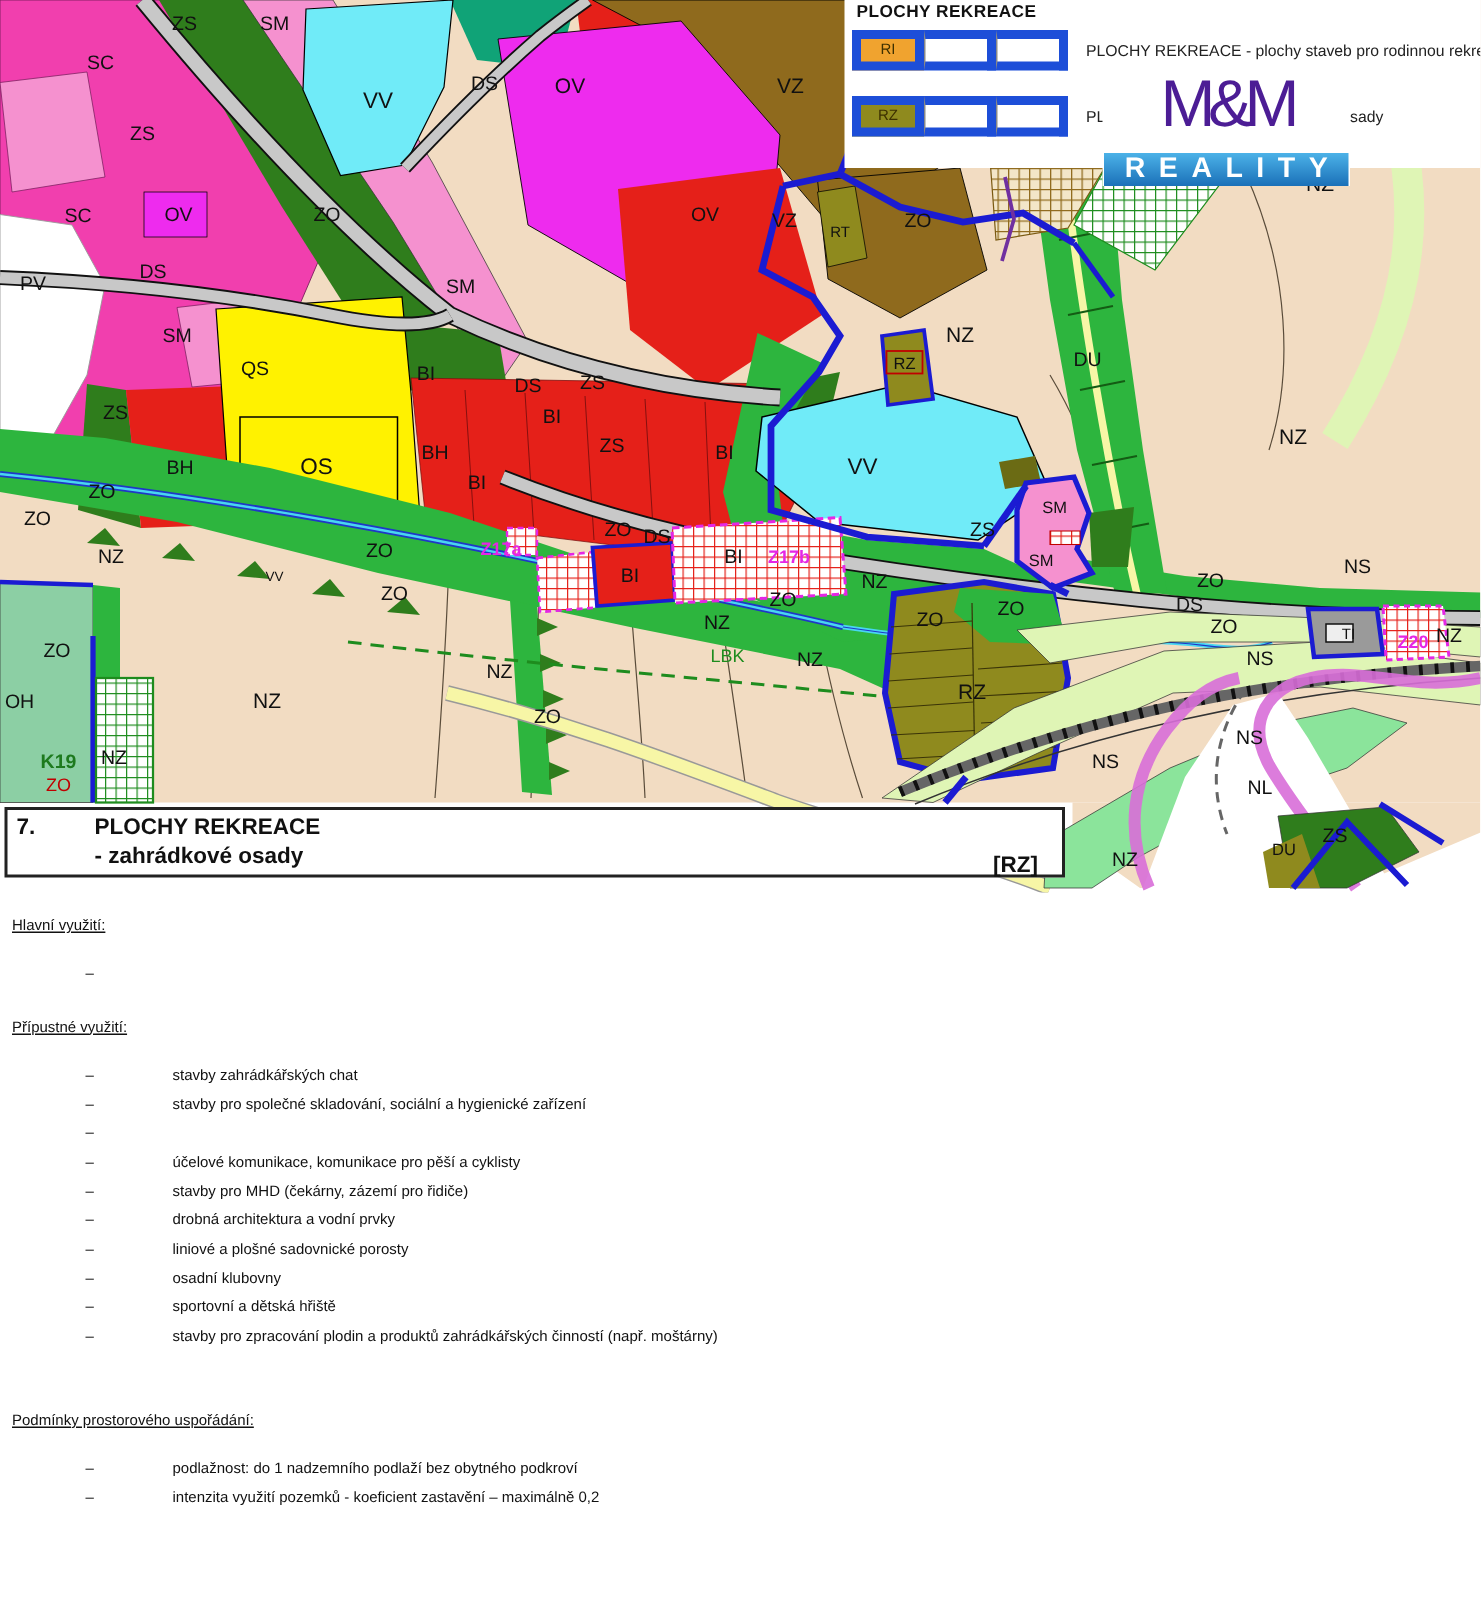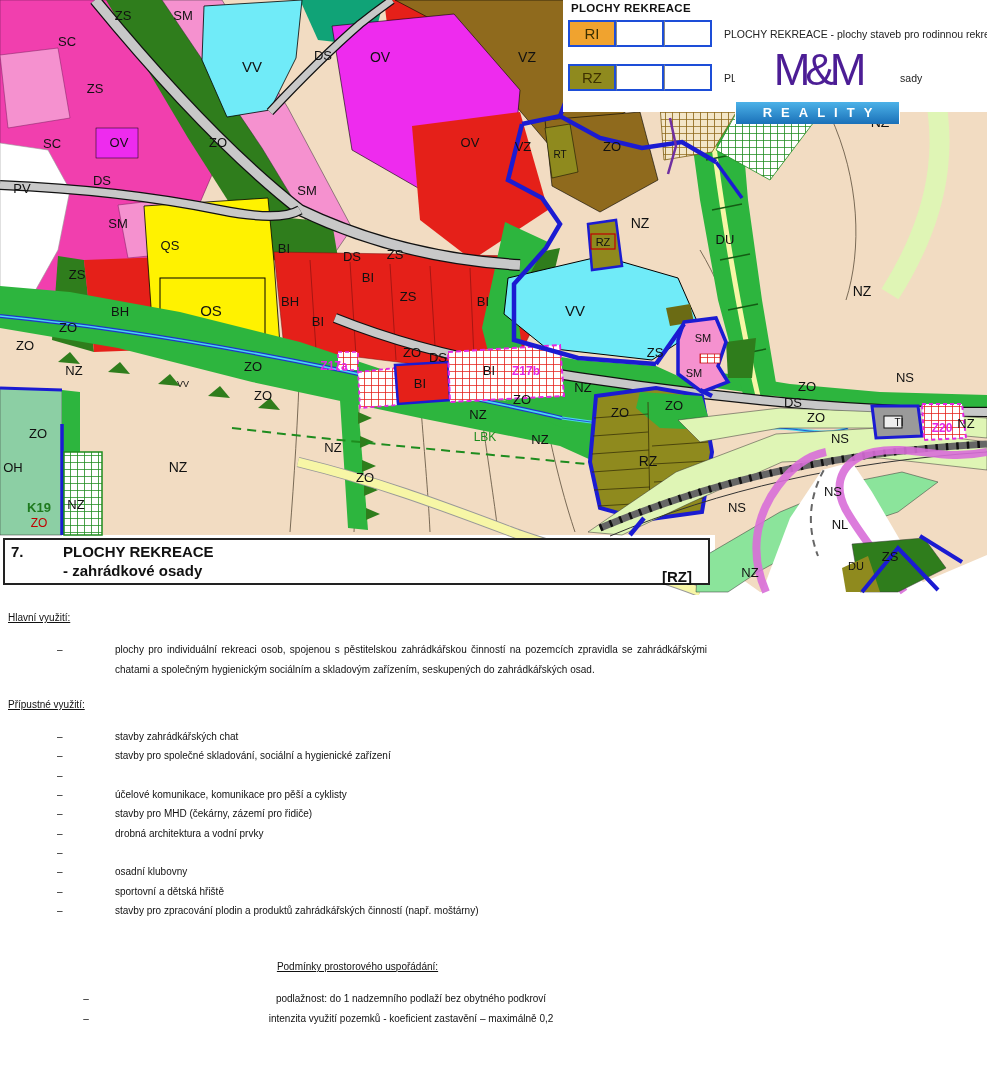--- a/index.html
+++ b/index.html
@@ -4,42 +4,42 @@
 <style>
   html,body{margin:0;padding:0;background:#fff;}
   #page{position:relative;width:987px;height:1080px;background:#fff;overflow:hidden;
         font-family:"Liberation Sans",sans-serif;color:#111;}
   #map-wrap{position:absolute;left:0;top:0;width:987px;height:595px;}
   svg text{font-family:"Liberation Sans",sans-serif;}
   
   #legend{position:absolute;left:563px;top:0;width:424px;height:112px;background:#fff;}
   #legend .ltitle{position:absolute;left:8px;top:2px;font-size:11.5px;font-weight:bold;letter-spacing:.3px;}
   .lrow{position:absolute;left:5px;height:27px;display:flex;}
-  .lrow .cell{width:48px;height:27px;border:2px solid #1d4ed8;box-sizing:border-box;
+  .lrow .cell{width:48px;height:27px;border:6px solid #1d4ed8;box-sizing:border-box;
               display:flex;align-items:center;justify-content:center;
-              font-size:15px;color:#3d3000;background:#fff;}
+              font-size:10px;color:#3d3000;background:#fff;}
   .lrow .cell + .cell{border-left:1px solid #888;}
   .lrow .desc{font-size:10.5px;color:#222;margin-left:12px;align-self:center;white-space:nowrap;}
   
   #logo{position:absolute;left:735px;top:40px;width:165px;height:84px;background:#fff;text-align:center;}
   #logo .mm{font-size:44px;font-weight:400;color:#4c1d95;letter-spacing:-5px;line-height:60px;}
   #logo .bar{position:absolute;left:1px;right:1px;bottom:0;height:22px;
              background:linear-gradient(#4cb2e8,#1a70b8);color:#fff;font-weight:bold;
-             font-size:13px;letter-spacing:9px;line-height:22px;text-indent:9px;}
+             font-size:19px;letter-spacing:9px;line-height:22px;text-indent:9px;}
   
   #doc-box{position:absolute;left:3px;top:538px;width:703px;height:43px;border:2px solid #222;
            background:#fff;font-size:15px;font-weight:bold;}
   #doc-box .num{position:absolute;left:6px;top:3px;}
   #doc-box .t1{position:absolute;left:58px;top:3px;}
   #doc-box .t2{position:absolute;left:58px;top:22px;}
   #doc-box .code{position:absolute;right:16px;top:28px;}
   #doc-sections{position:absolute;left:8px;top:608px;width:699px;font-size:10px;line-height:19.3px;}
   .section-heading{text-decoration:underline;margin:0 0 13px 0;}
   .sec{margin-bottom:16px;}
-  .sec.gap-top{margin-top:37px;text-align:center;}
+  .sec.gap-top{margin-top:37px;}
   .item{display:flex;}
   .item .dash{flex:none;width:58px;padding-left:49px;}
   .item .txt{flex:1;}
   .item .txt.just{text-align:justify;}
 </style>
 </head>
 <body>
 
 <div id="page">
 
@@ -355,21 +355,20 @@
     <span class="t1">PLOCHY REKREACE</span>
     <span class="t2">- zahrádkové osady</span>
     <span class="code">[RZ]</span>
   </div>
 
   <div id="doc-sections">
       <div class="sec">
         <div class="section-heading">Hlavní využití:</div>
         <div class="item">
           <span class="dash">–</span>
-          <span class="txt just">plochy pro individuální rekreaci osob, spojenou s pěstitelskou zahrádkářskou činností na pozemcích zpravidla se zahrádkářskými chatami a společným hygienickým sociálním a skladovým zařízením, seskupených do zahrádkářských osad.</span>
         </div>
       </div>
       <div class="sec">
         <div class="section-heading">Přípustné využití:</div>
         <div class="item">
           <span class="dash">–</span>
           <span class="txt">stavby zahrádkářských chat</span>
         </div>
         <div class="item">
           <span class="dash">–</span>
@@ -385,20 +384,21 @@
         <div class="item">
           <span class="dash">–</span>
           <span class="txt">stavby pro MHD (čekárny, zázemí pro řidiče)</span>
         </div>
         <div class="item">
           <span class="dash">–</span>
           <span class="txt">drobná architektura a vodní prvky</span>
         </div>
         <div class="item">
           <span class="dash">–</span>
+          <span class="txt">liniové a plošné sadovnické porosty</span>
         </div>
         <div class="item">
           <span class="dash">–</span>
           <span class="txt">osadní klubovny</span>
         </div>
         <div class="item">
           <span class="dash">–</span>
           <span class="txt">sportovní a dětská hřiště</span>
         </div>
         <div class="item">

